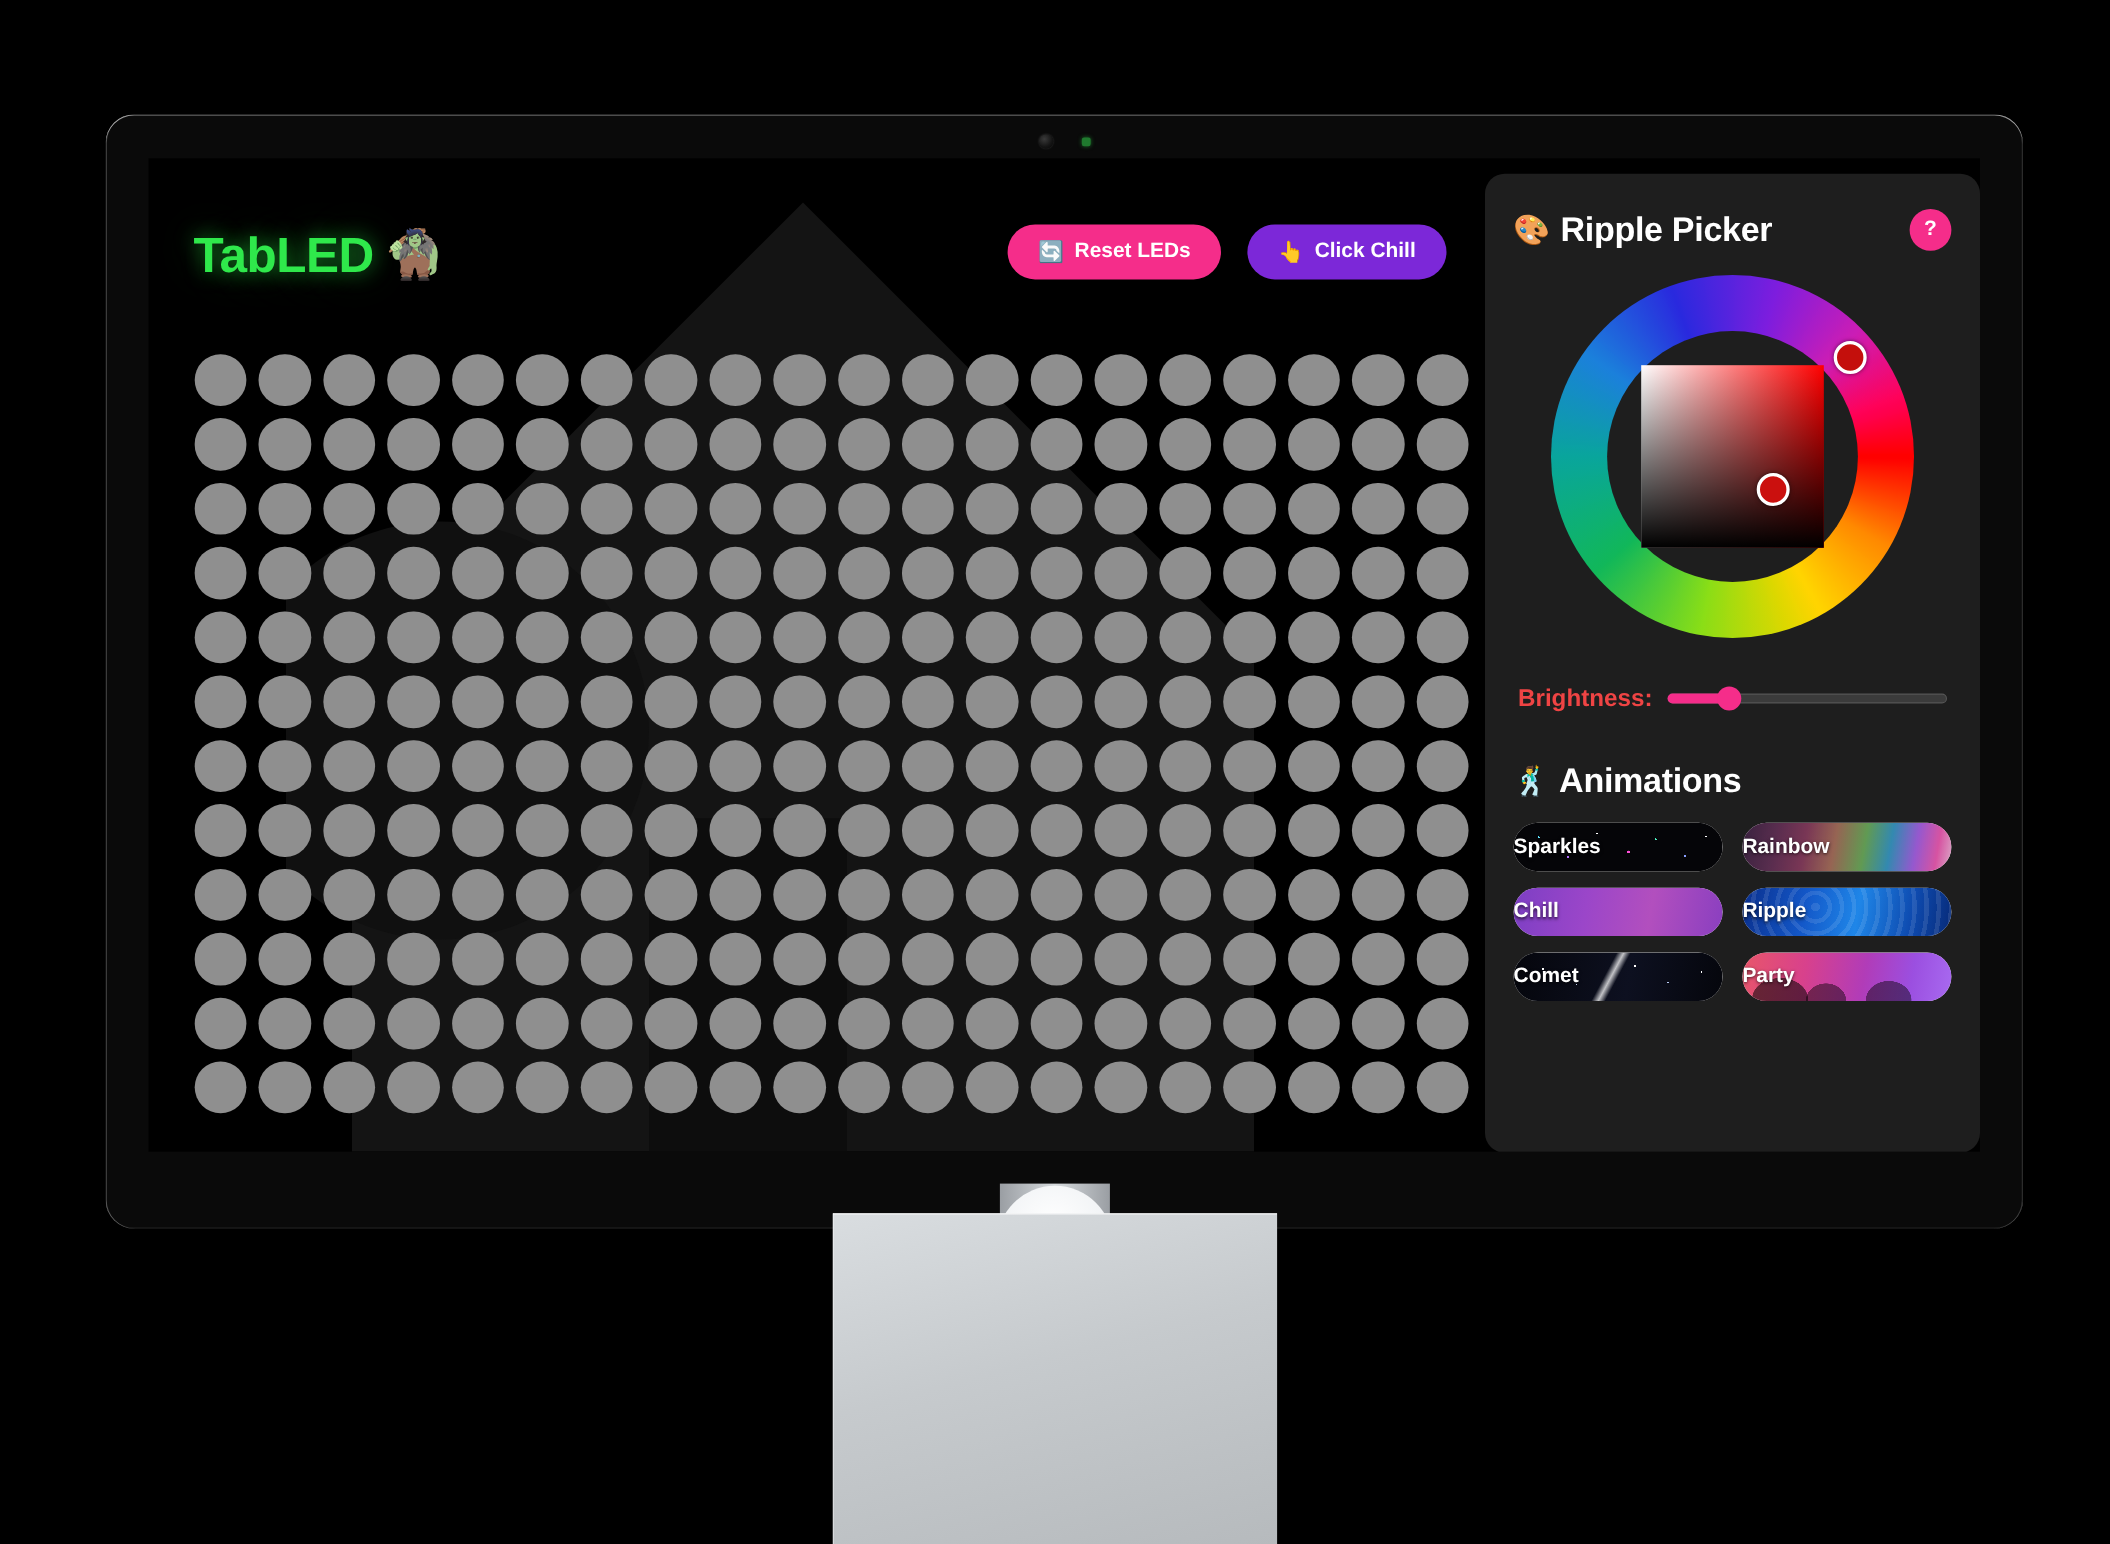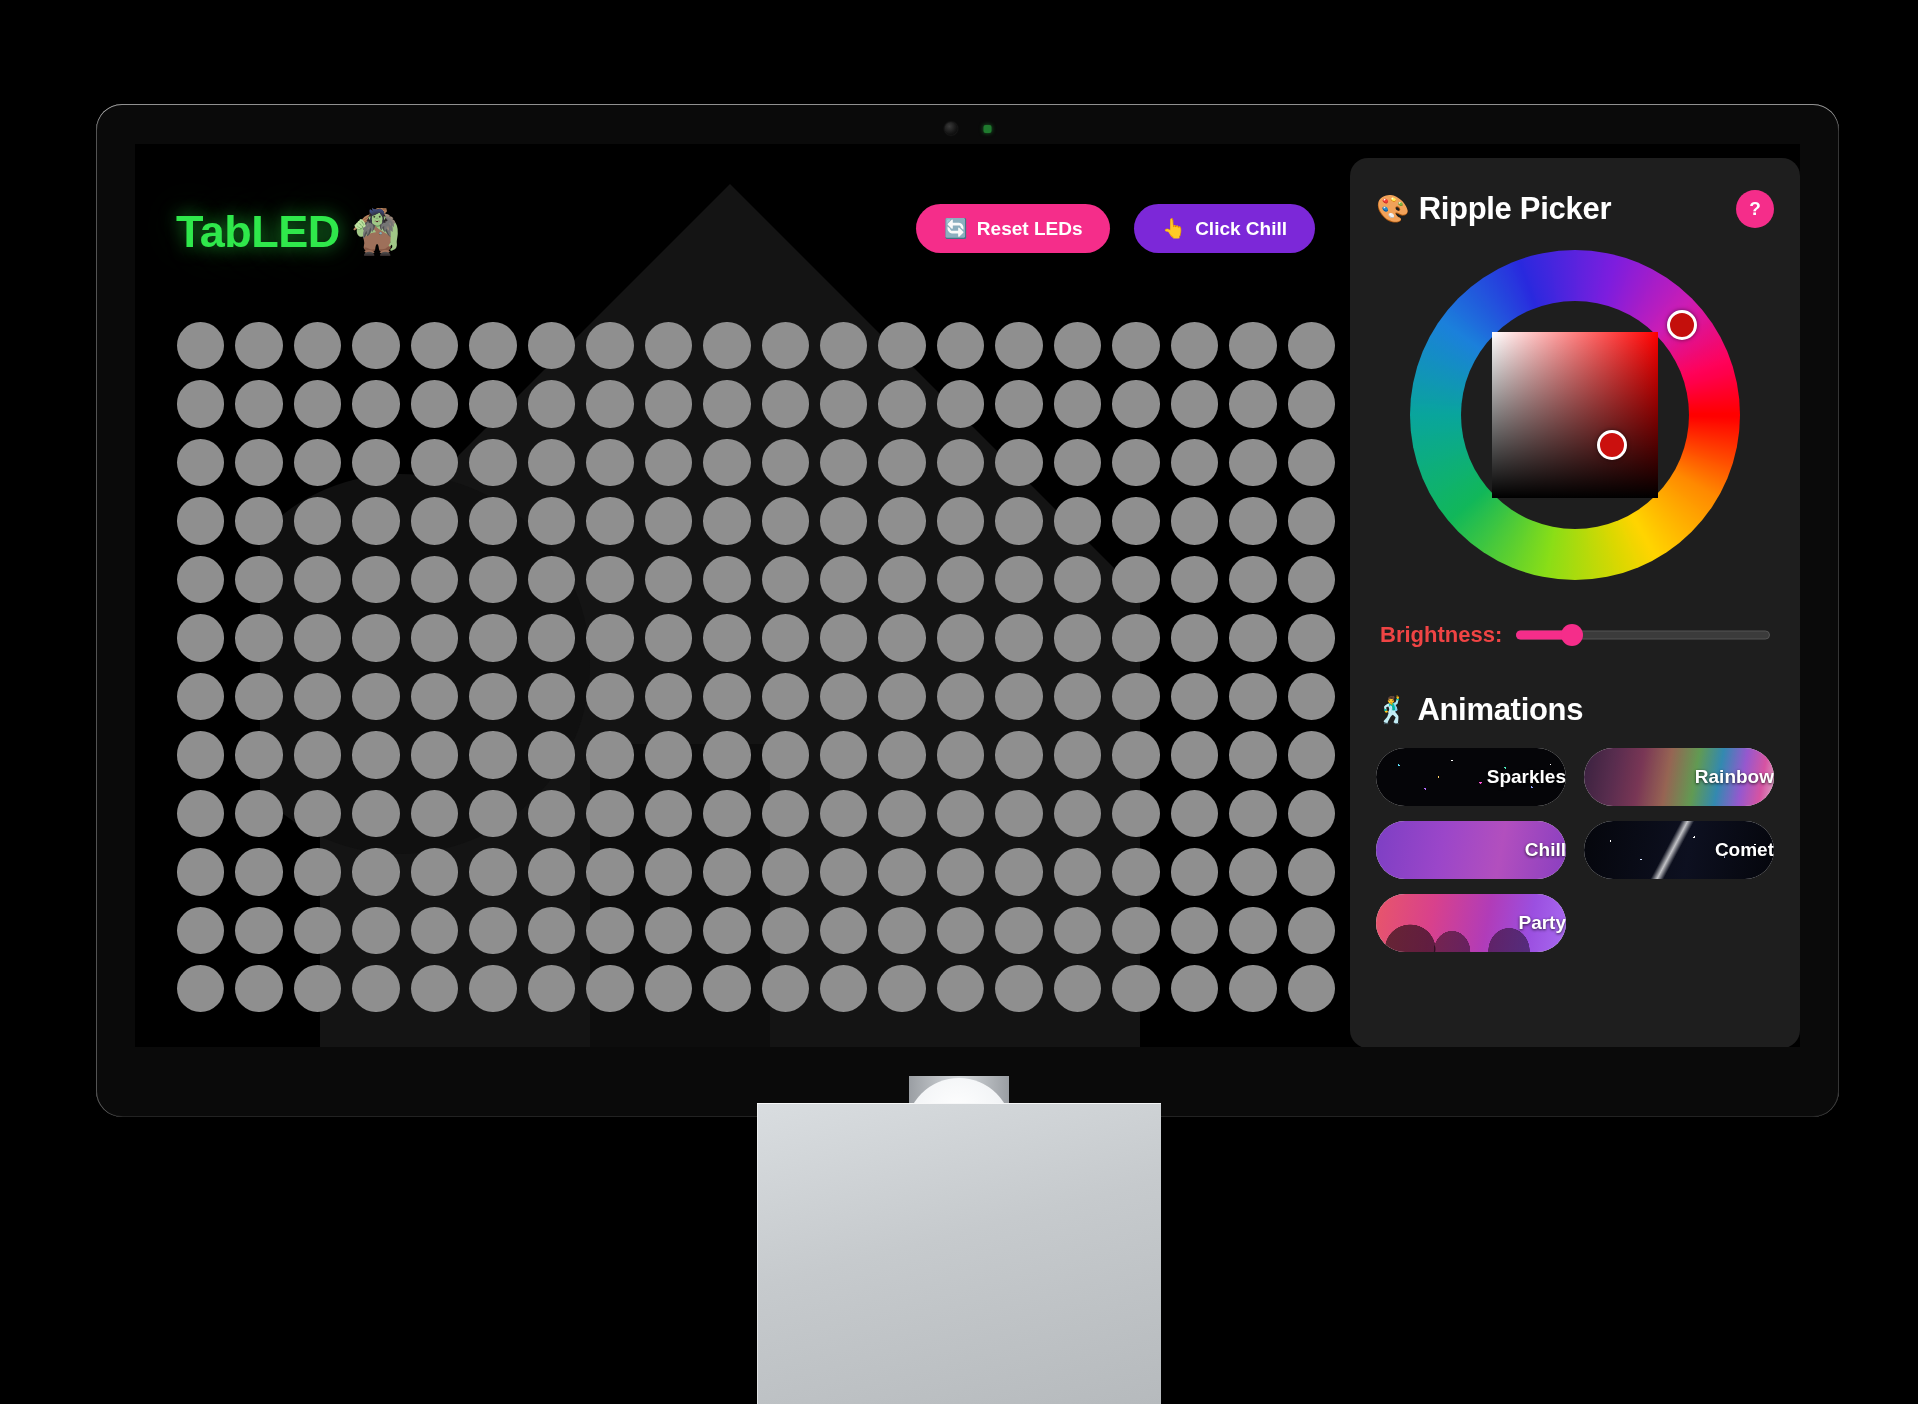--- a/index.html
+++ b/index.html
@@ -294,28 +294,28 @@
   .anim-emoji { font-size: 26px; margin-right: 9px; }
 
   .anim-grid {
     margin-top: 20px;
     display: grid;
     grid-template-columns: 1fr 1fr;
     gap: 15px 18px;
   }
   .anim-btn {
     position: relative;
-    height: 58px;
+    height: 44px;
     border: none;
     border-radius: 999px;
     cursor: pointer;
     overflow: hidden;
     display: flex;
     align-items: center;
-    justify-content: flex-end;
+    justify-content: flex-start;
     font-family: "Liberation Sans", sans-serif;
   }
   .anim-label {
     position: relative;
     z-index: 2;
     font-size: 19px;
     font-weight: 700;
     color: #ffffff;
     text-shadow: 0 1px 3px rgba(0,0,0,0.75);
   }
@@ -735,20 +735,24 @@
             </button>
             <button class="anim-btn">
               <span class="anim-bg bg-rainbow"></span>
               <span class="anim-label">Rainbow</span>
             </button>
             <button class="anim-btn">
               <span class="anim-bg bg-chill"></span>
               <span class="anim-label">Chill</span>
             </button>
             <button class="anim-btn">
+              <span class="anim-bg bg-ripple"></span>
+              <span class="anim-label">Ripple</span>
+            </button>
+            <button class="anim-btn">
               <span class="anim-bg bg-comet"></span>
               <span class="anim-label">Comet</span>
             </button>
             <button class="anim-btn">
               <span class="anim-bg bg-party"></span>
               <span class="anim-label">Party</span>
             </button>
           </div>
 
       </div>

